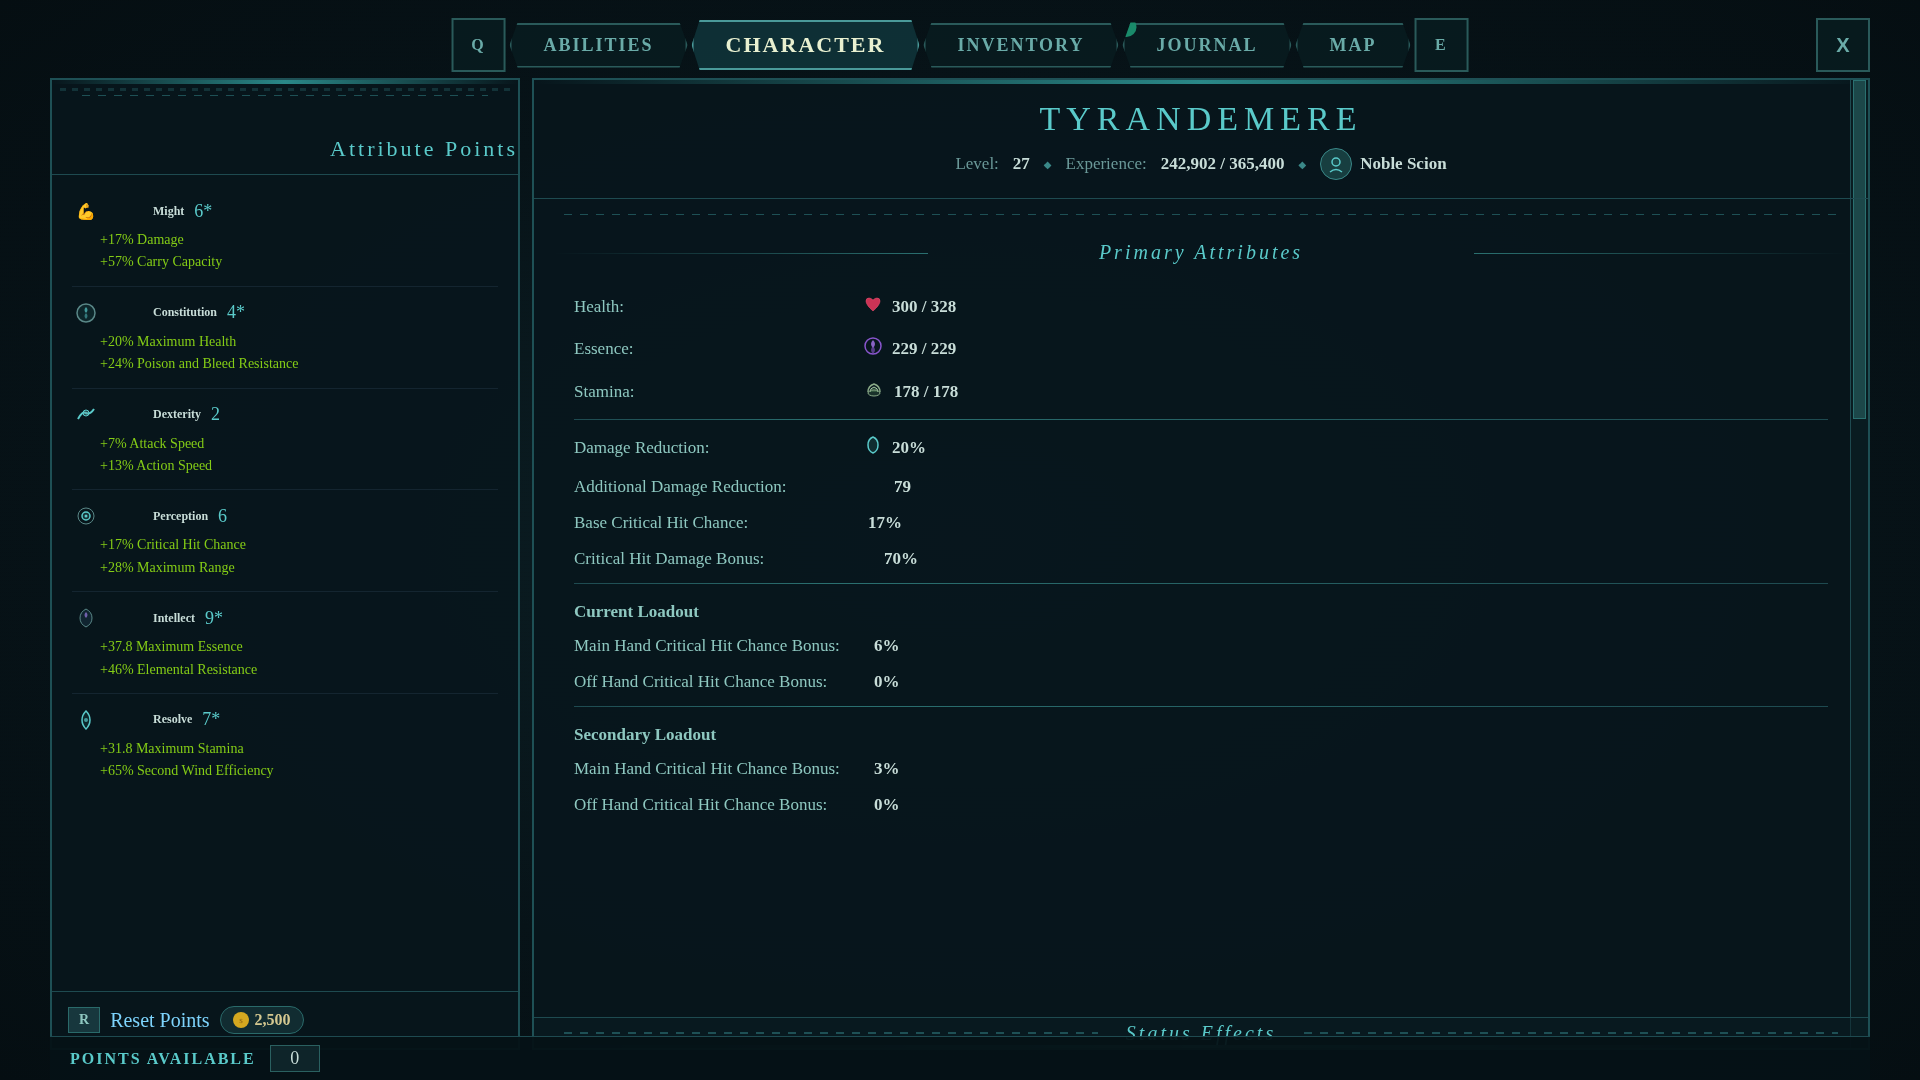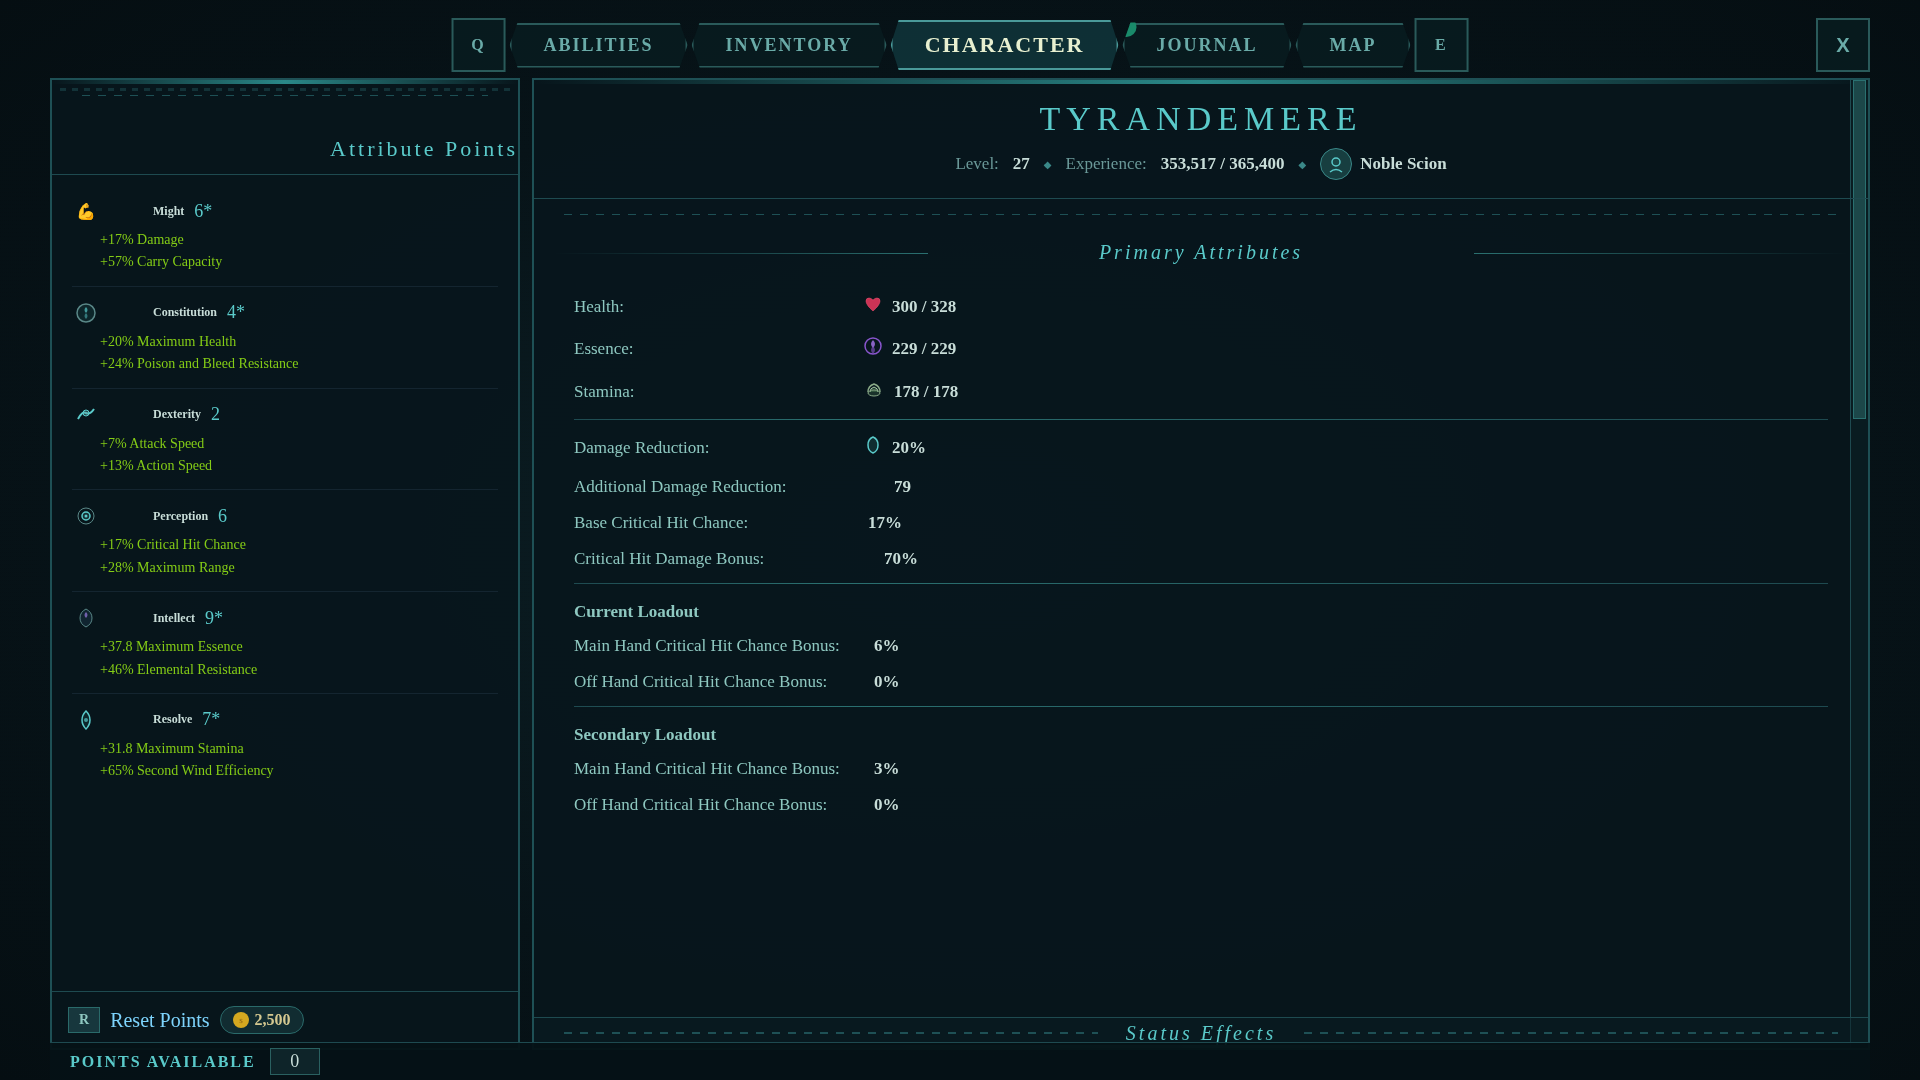--- a/index.html
+++ b/index.html
@@ -490,21 +490,21 @@
       height: 3px;
       background: linear-gradient(90deg, transparent, #2a7070, transparent);
     }
 
     
     .points-bar {
       position: absolute;
       bottom: 0;
       left: 50px;
       right: 50px;
-      height: 38px;
+      height: 44px;
       background: rgba(5, 18, 22, 0.95);
       border-top: 1px solid #1e4a50;
       display: flex;
       align-items: center;
       padding: 0 20px;
       gap: 14px;
     }
 
     .points-label {
       font-size: 16px;
@@ -524,22 +524,22 @@
     }
   </style>
 </head>
 <body>
 
 <div class="main-container">
 
   <div class="top-nav">
     <button class="nav-btn nav-btn-q">Q</button>
     <button class="nav-btn">ABILITIES</button>
+    <button class="nav-btn active">CHARACTER</button>
     <button class="nav-btn">INVENTORY</button>
-    <button class="nav-btn active">CHARACTER</button>
     <button class="nav-btn" style="position:relative;">
       <span>JOURNAL</span>
       <span class="journal-badge">!</span>
     </button>
     <button class="nav-btn">MAP</button>
     <button class="nav-btn nav-btn-e">E</button>
   </div>
 
   <button class="nav-btn-x">X</button>
 
@@ -675,21 +675,21 @@
         </div>
       </div>
 
       <div class="char-header">
         <div class="char-name">TYRANDEMERE</div>
         <div class="char-info">
           <span class="char-info-label">Level:</span>
           <span class="char-info-value">27</span>
           <span class="diamond">◆</span>
           <span class="char-info-label">Experience:</span>
-          <span class="char-info-value">353,517 / 365,400</span>
+          <span class="char-info-value">242,902 / 365,400</span>
           <span class="diamond">◆</span>
           <div class="class-badge">
             <div class="class-icon">
               <svg width="20" height="20" viewBox="0 0 20 20">
                 <circle cx="10" cy="8" r="4" stroke="#5acaca" stroke-width="1.5" fill="rgba(30,80,80,0.5)"></circle>
                 <path d="M4 18 Q10 13 16 18" stroke="#5acaca" stroke-width="1.5" fill="none"></path>
               </svg>
             </div>
             <span class="char-info-value">Noble Scion</span>
           </div>

